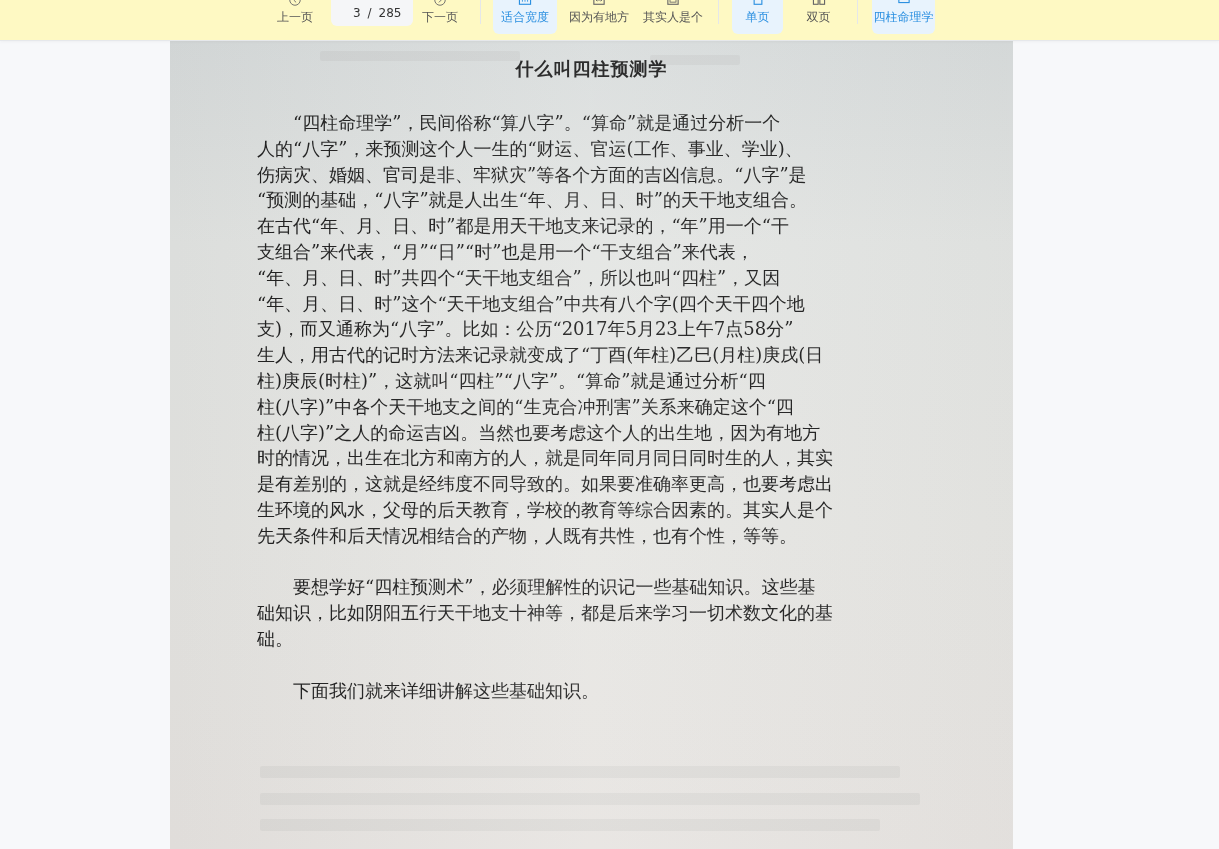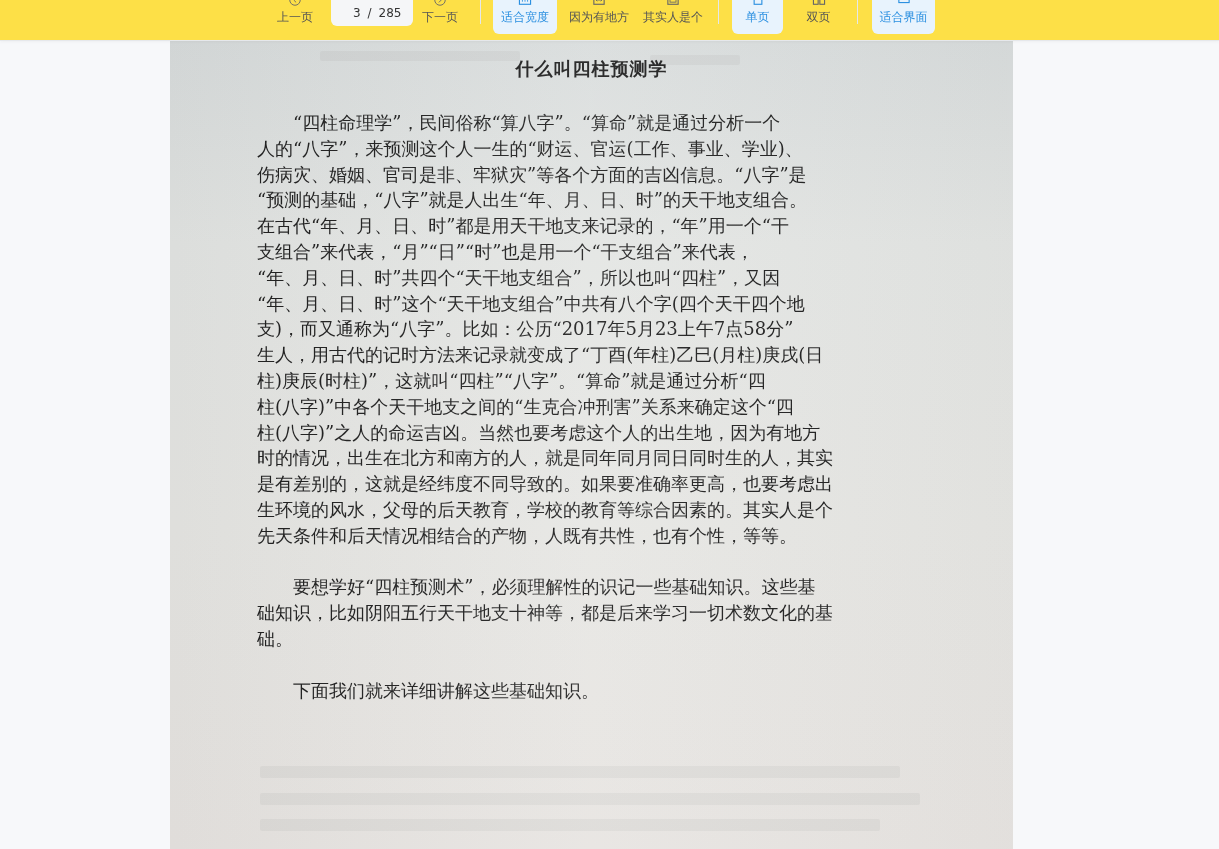--- a/index.html
+++ b/index.html
@@ -4,21 +4,21 @@
 <style>
   * { box-sizing: border-box; margin: 0; padding: 0; }
   html, body { width: 1219px; height: 849px; overflow: hidden; }
   body {
     background: #f7f8fa;
     font-family: "DejaVu Sans", "Liberation Sans", sans-serif;
     position: relative;
   }
   .toolbar {
     position: absolute; left: 0; top: 0; width: 1219px; height: 41px;
-    background: #fde047;
+    background: #fef9c3;
     border-bottom: 1px solid #e6e8eb;
     box-shadow: 0 1px 3px rgba(0,0,0,0.04);
     z-index: 2;
   }
   .tb-btn {
     position: absolute; top: -6px; height: 40px;
     display: flex; flex-direction: column; align-items: center; justify-content: flex-end;
     padding-bottom: 10px;
     font-size: 12px; color: #555;
     border-radius: 6px;
@@ -138,21 +138,21 @@
     </svg>
     <span class="lbl">双页</span>
   </div>
 
   <div class="sep" style="left:857px;"></div>
 
   <div class="tb-btn active" style="left:872px;width:63px;">
     <svg class="ico" viewBox="0 0 16 14">
       <rect x="2" y="5" width="12" height="5" fill="none" stroke="#2a8fe0" stroke-width="1.3"></rect>
     </svg>
-    <span class="lbl">适合界面</span>
+    <span class="lbl">四柱命理学</span>
   </div>
 </div>
 
 <div class="page">
   <div class="ghost" style="left:150px;top:10px;width:200px;"></div>
   <div class="ghost" style="left:480px;top:14px;width:90px;"></div>
   <div class="ghost" style="left:90px;top:725px;width:640px;height:12px;"></div>
   <div class="ghost" style="left:90px;top:752px;width:660px;height:12px;"></div>
   <div class="ghost" style="left:90px;top:778px;width:620px;height:12px;"></div>
 

